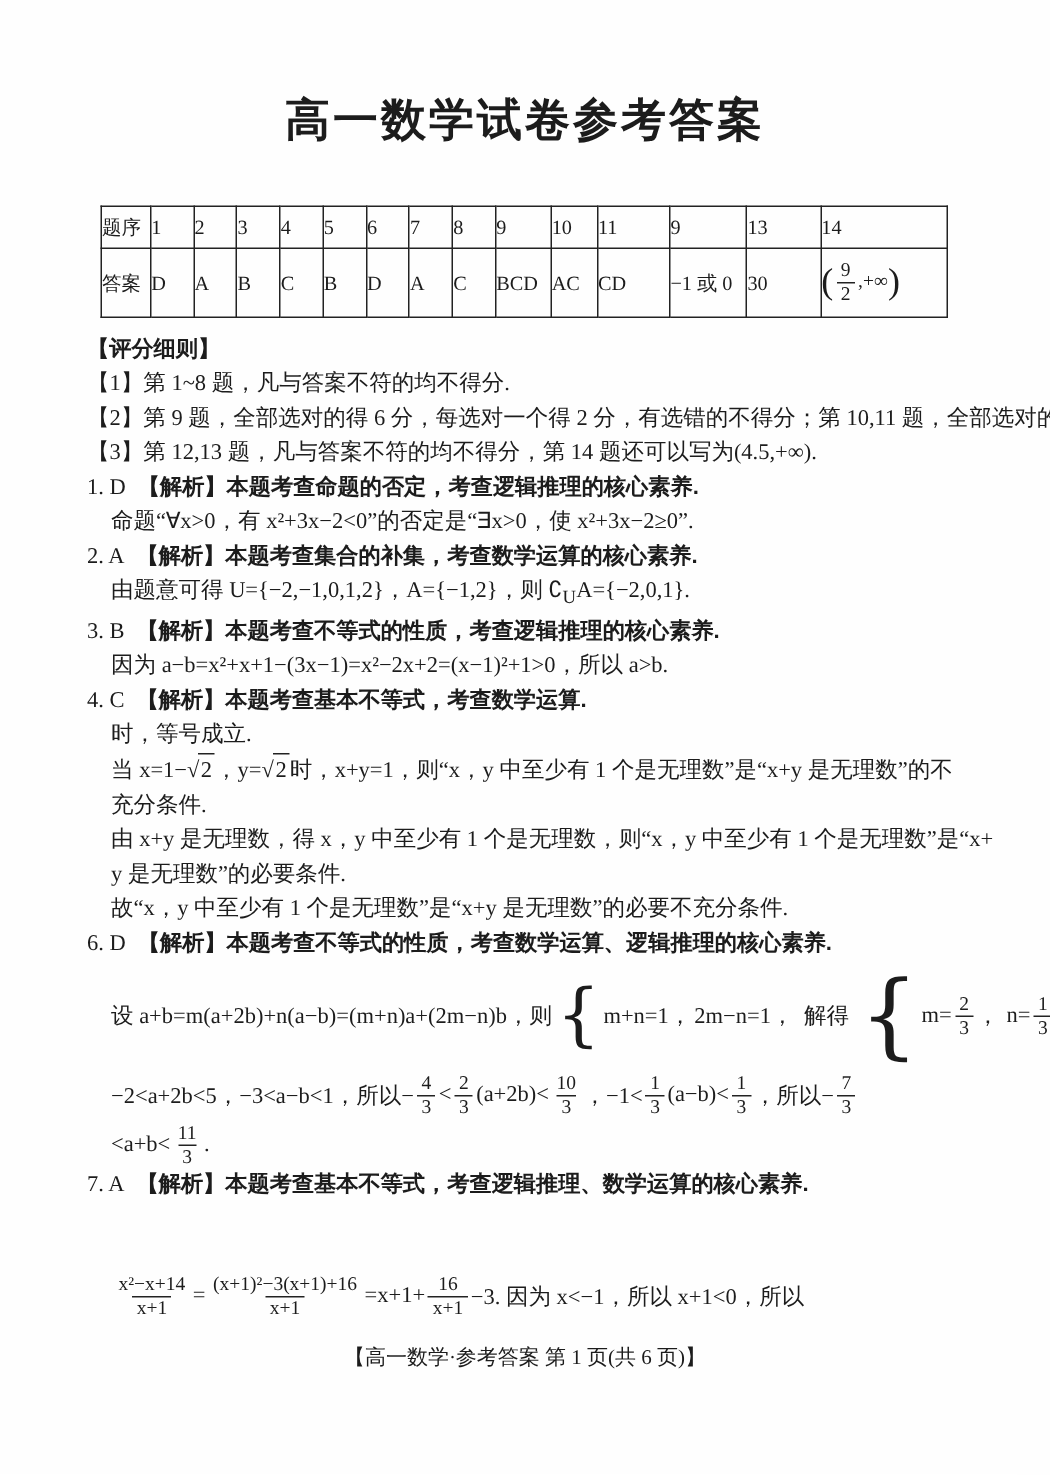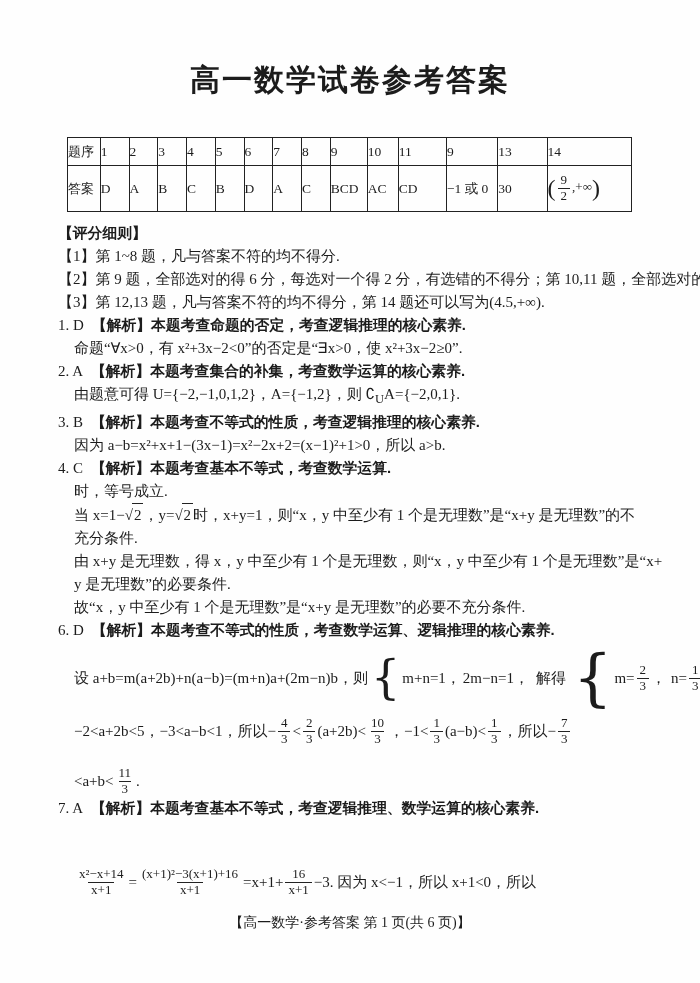--- a/index.html
+++ b/index.html
@@ -65,21 +65,21 @@
   .srow{display:flex;align-items:center;white-space:nowrap;}
   
   .body{margin:10px 50px 0 58px;}
   .ln{line-height:23px;white-space:nowrap;}
   .ind{padding-left:16px;}
   .bh{font-family:"Liberation Sans", sans-serif;font-weight:700;font-size:14.8px;}
   .qnum{margin-right:8px;}
   .fline{display:flex;align-items:center;white-space:nowrap;}
   .h70{height:72px;}
   .h34{height:34px;}
-  .h32{height:32px;margin-top:17px;}
+  .h32{height:32px;}
   .h40{height:40px;margin-top:42px;}
   .fline .gap{margin:0 4px;}
   .footer{
     margin-top:12px;
     text-align:center;
     font-size:14px;
   }
 </style>
 </head>
 <body>

